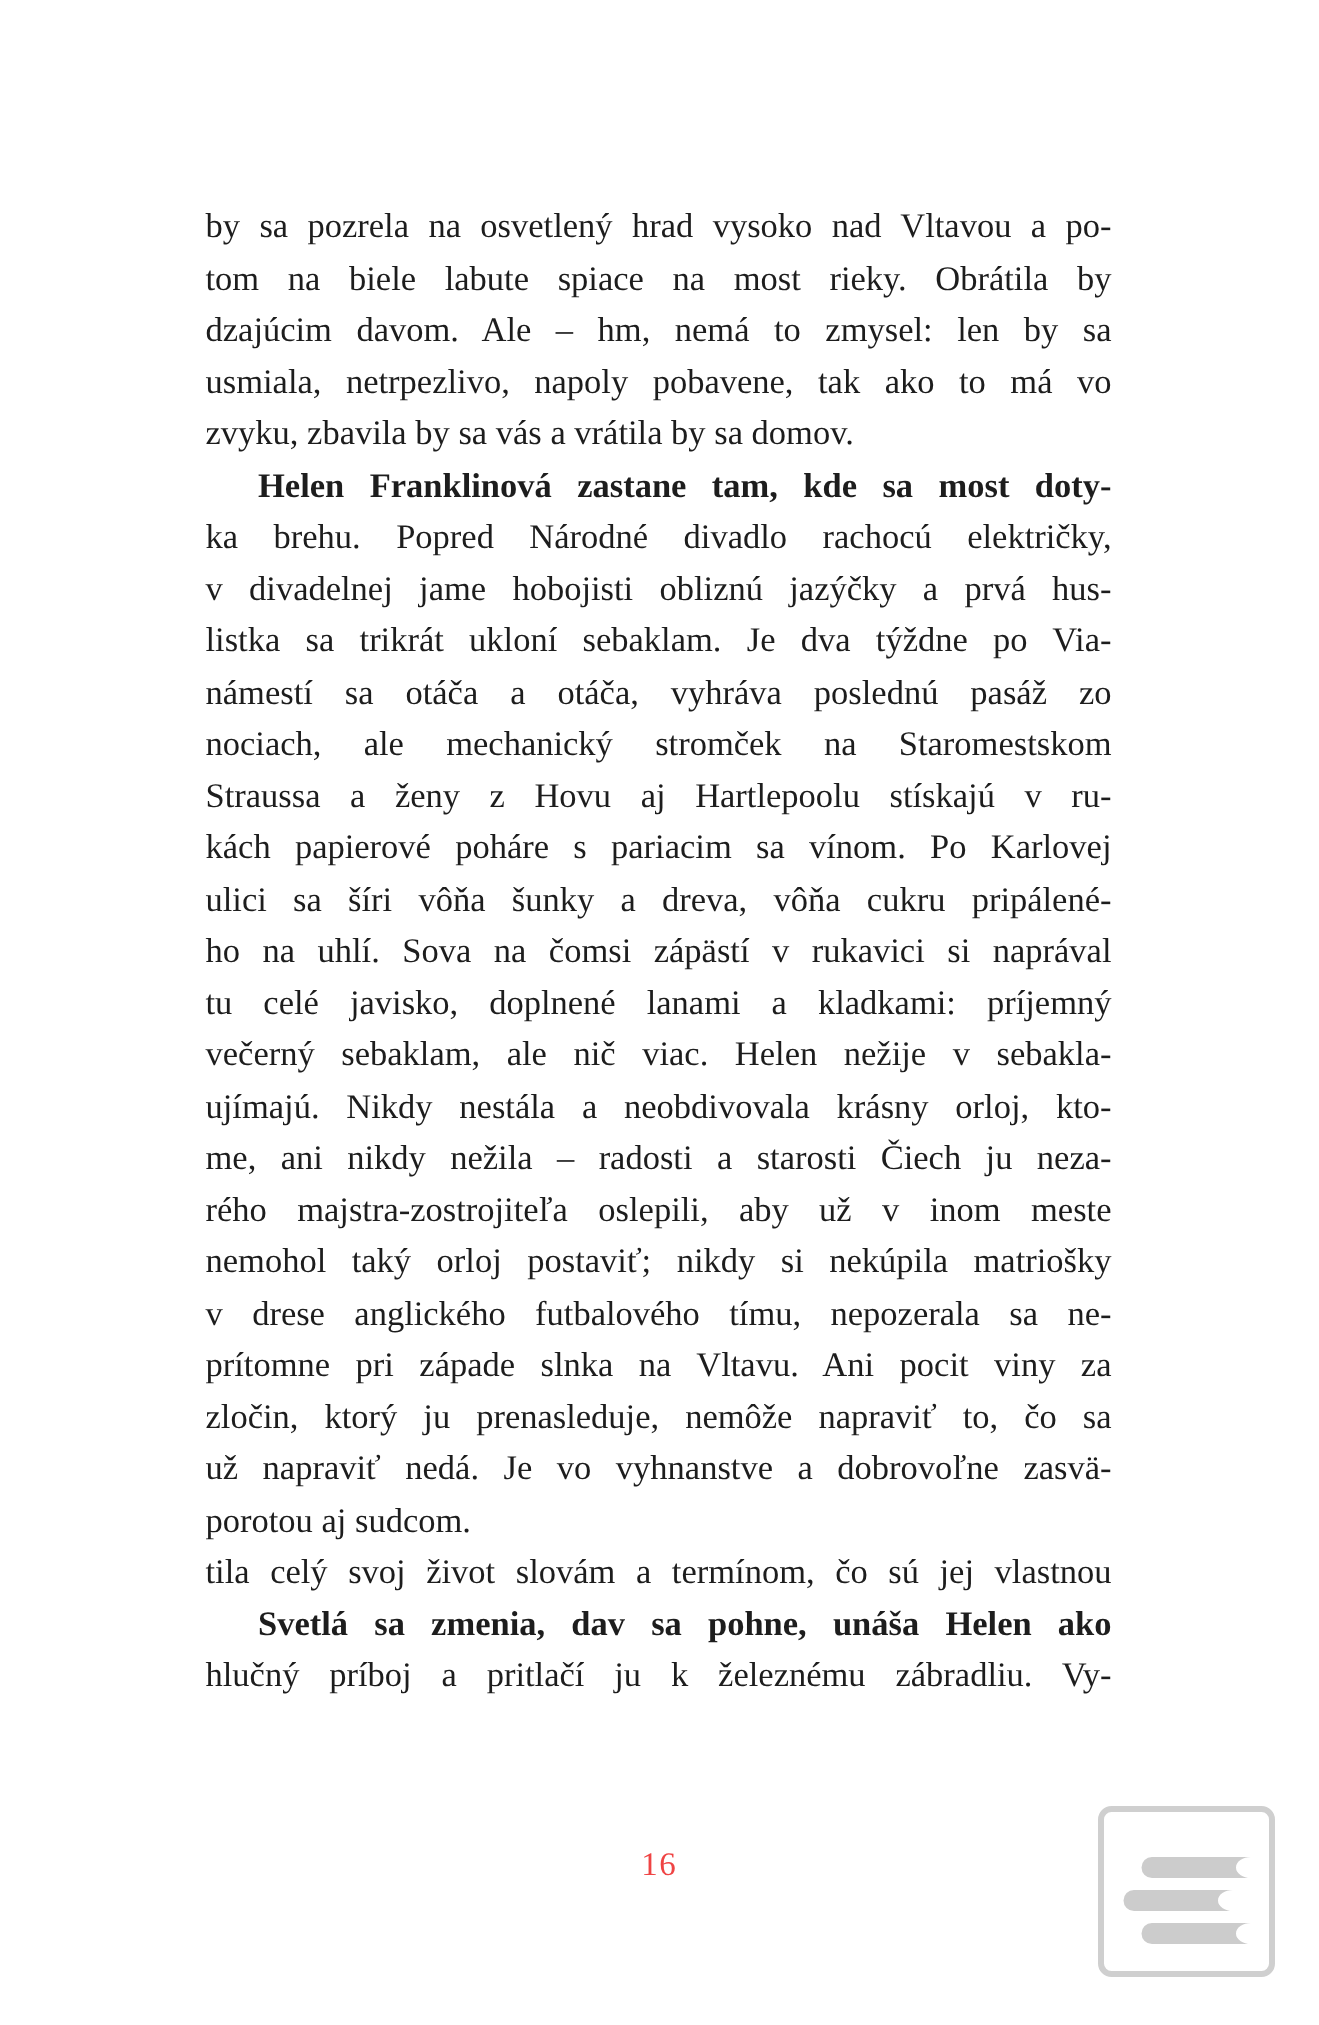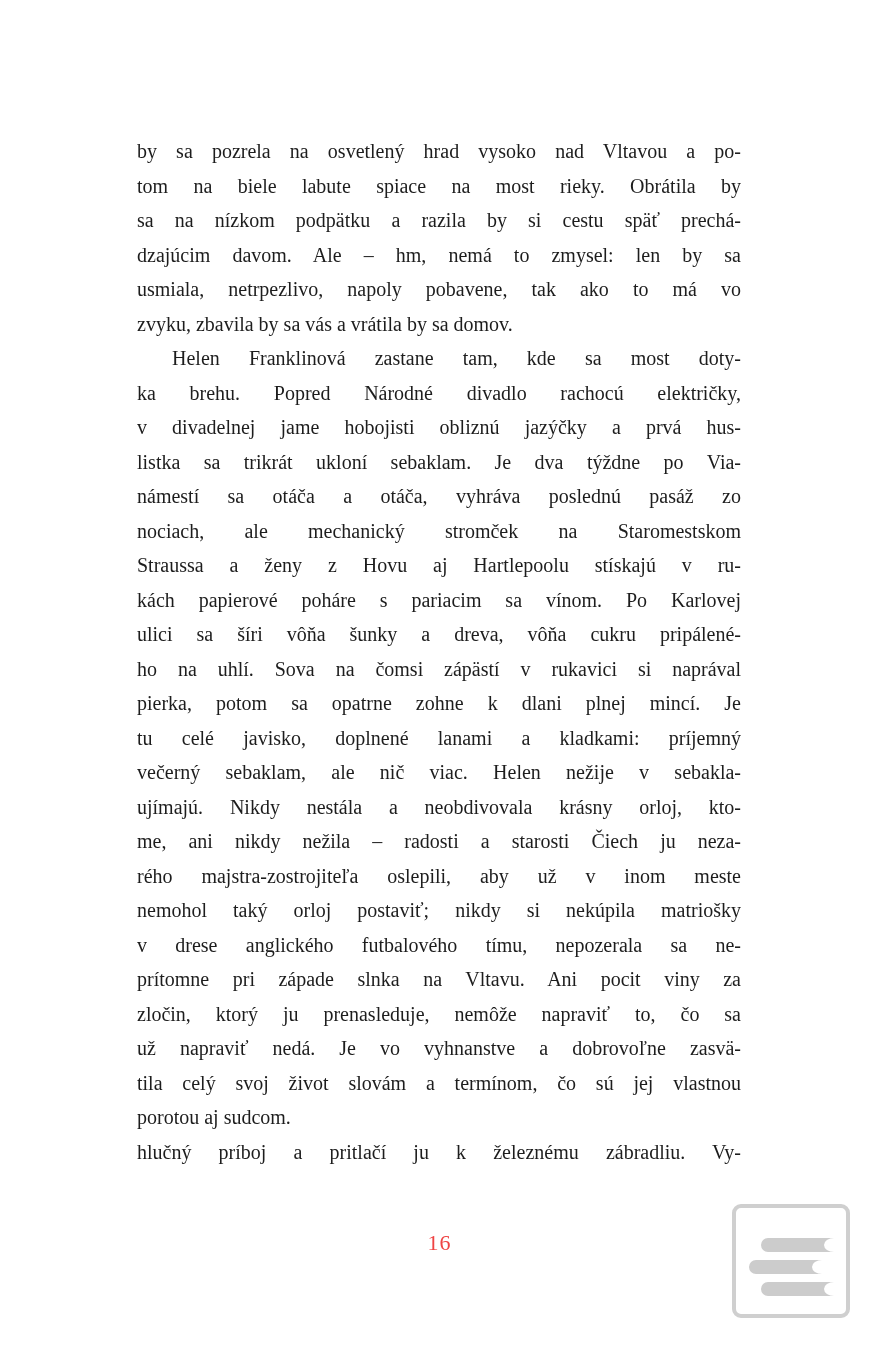--- a/index.html
+++ b/index.html
@@ -19,36 +19,37 @@
       width: 879px;
       height: 1350px;
       background: #ffffff;
     }
     .text-block {
       position: absolute;
       left: 137px;
       top: 134px;
       width: 604px;
       font-family: "Liberation Serif", "DejaVu Serif", serif;
-      font-size: 20px;
+      font-size: 23px;
       line-height: 34.5px;
       color: #1d1d1d;
     }
     .line {
       display: block;
       height: 34.5px;
       white-space: nowrap;
       text-align: justify;
       text-align-last: justify;
     }
     .line.last {
       text-align-last: left;
     }
     .line.indent {
       padding-left: 35px;
+      font-weight: bold;
     }
     .page-number {
       position: absolute;
       left: 0;
       width: 879px;
       top: 1230px;
       text-align: center;
       font-family: "Liberation Serif", "DejaVu Serif", serif;
       font-size: 22px;
       color: #ef4444;
@@ -70,47 +71,46 @@
       left: 0; top: 0;
     }
   </style>
 </head>
 <body>
 
 <div class="page">
   <div class="text-block" id="text-block">
       <span class="line">by sa pozrela na osvetlený hrad vysoko nad Vltavou a po-</span>
       <span class="line">tom na biele labute spiace na most rieky. Obrátila by</span>
-      <span class="line">sa na nízkom podpätku a razila by si cestu späť prechá-</span>
       <span class="line">dzajúcim davom. Ale – hm, nemá to zmysel: len by sa</span>
       <span class="line">usmiala, netrpezlivo, napoly pobavene, tak ako to má vo</span>
       <span class="line last">zvyku, zbavila by sa vás a vrátila by sa domov.</span>
       <span class="line indent">Helen Franklinová zastane tam, kde sa most doty-</span>
       <span class="line">ka brehu. Popred Národné divadlo rachocú električky,</span>
       <span class="line">v divadelnej jame hobojisti obliznú jazýčky a prvá hus-</span>
       <span class="line">listka sa trikrát ukloní sebaklam. Je dva týždne po Via-</span>
       <span class="line">námestí sa otáča a otáča, vyhráva poslednú pasáž zo</span>
       <span class="line">nociach, ale mechanický stromček na Staromestskom</span>
       <span class="line">Straussa a ženy z Hovu aj Hartlepoolu stískajú v ru-</span>
       <span class="line">kách papierové poháre s pariacim sa vínom. Po Karlovej</span>
       <span class="line">ulici sa šíri vôňa šunky a dreva, vôňa cukru pripálené-</span>
       <span class="line">ho na uhlí. Sova na čomsi zápästí v rukavici si naprával</span>
-      <span class="line">pierka, potom sa opatrne zohne k dlani plnej mincí. Je</span>
       <span class="line">tu celé javisko, doplnené lanami a kladkami: príjemný</span>
       <span class="line">večerný sebaklam, ale nič viac. Helen nežije v sebakla-</span>
       <span class="line">ujímajú. Nikdy nestála a neobdivovala krásny orloj, kto-</span>
       <span class="line">me, ani nikdy nežila – radosti a starosti Čiech ju neza-</span>
       <span class="line">rého majstra-zostrojiteľa oslepili, aby už v inom meste</span>
       <span class="line">nemohol taký orloj postaviť; nikdy si nekúpila matriošky</span>
       <span class="line">v drese anglického futbalového tímu, nepozerala sa ne-</span>
       <span class="line">prítomne pri západe slnka na Vltavu. Ani pocit viny za</span>
       <span class="line">zločin, ktorý ju prenasleduje, nemôže napraviť to, čo sa</span>
       <span class="line">už napraviť nedá. Je vo vyhnanstve a dobrovoľne zasvä-</span>
+      <span class="line last">porotou aj sudcom.</span>
       <span class="line">tila celý svoj život slovám a termínom, čo sú jej vlastnou</span>
-      <span class="line last">porotou aj sudcom.</span>
+      <span class="line indent">Svetlá sa zmenia, dav sa pohne, unáša Helen ako</span>
       <span class="line">hlučný príboj a pritlačí ju k železnému zábradliu. Vy-</span>
     </div>
 
   <div class="page-number">16</div>
 
   <div class="book-badge">
     <svg width="118" height="114" viewBox="0 0 118 114">
       <path d="M32 30 h66 a10 7 0 0 0 0 14 h-66 a7 7 0 0 1 0 -14 z" fill="#cccccc"></path>
       <path d="M20 52 h66 a10 7 0 0 0 0 14 h-66 a7 7 0 0 1 0 -14 z" fill="#cccccc"></path>
       <path d="M32 74 h66 a10 7 0 0 0 0 14 h-66 a7 7 0 0 1 0 -14 z" fill="#cccccc"></path>

